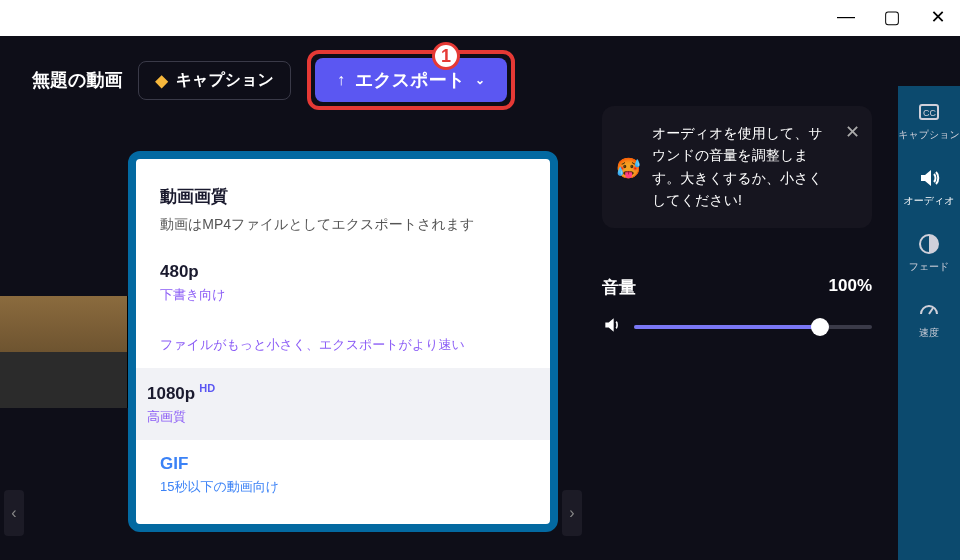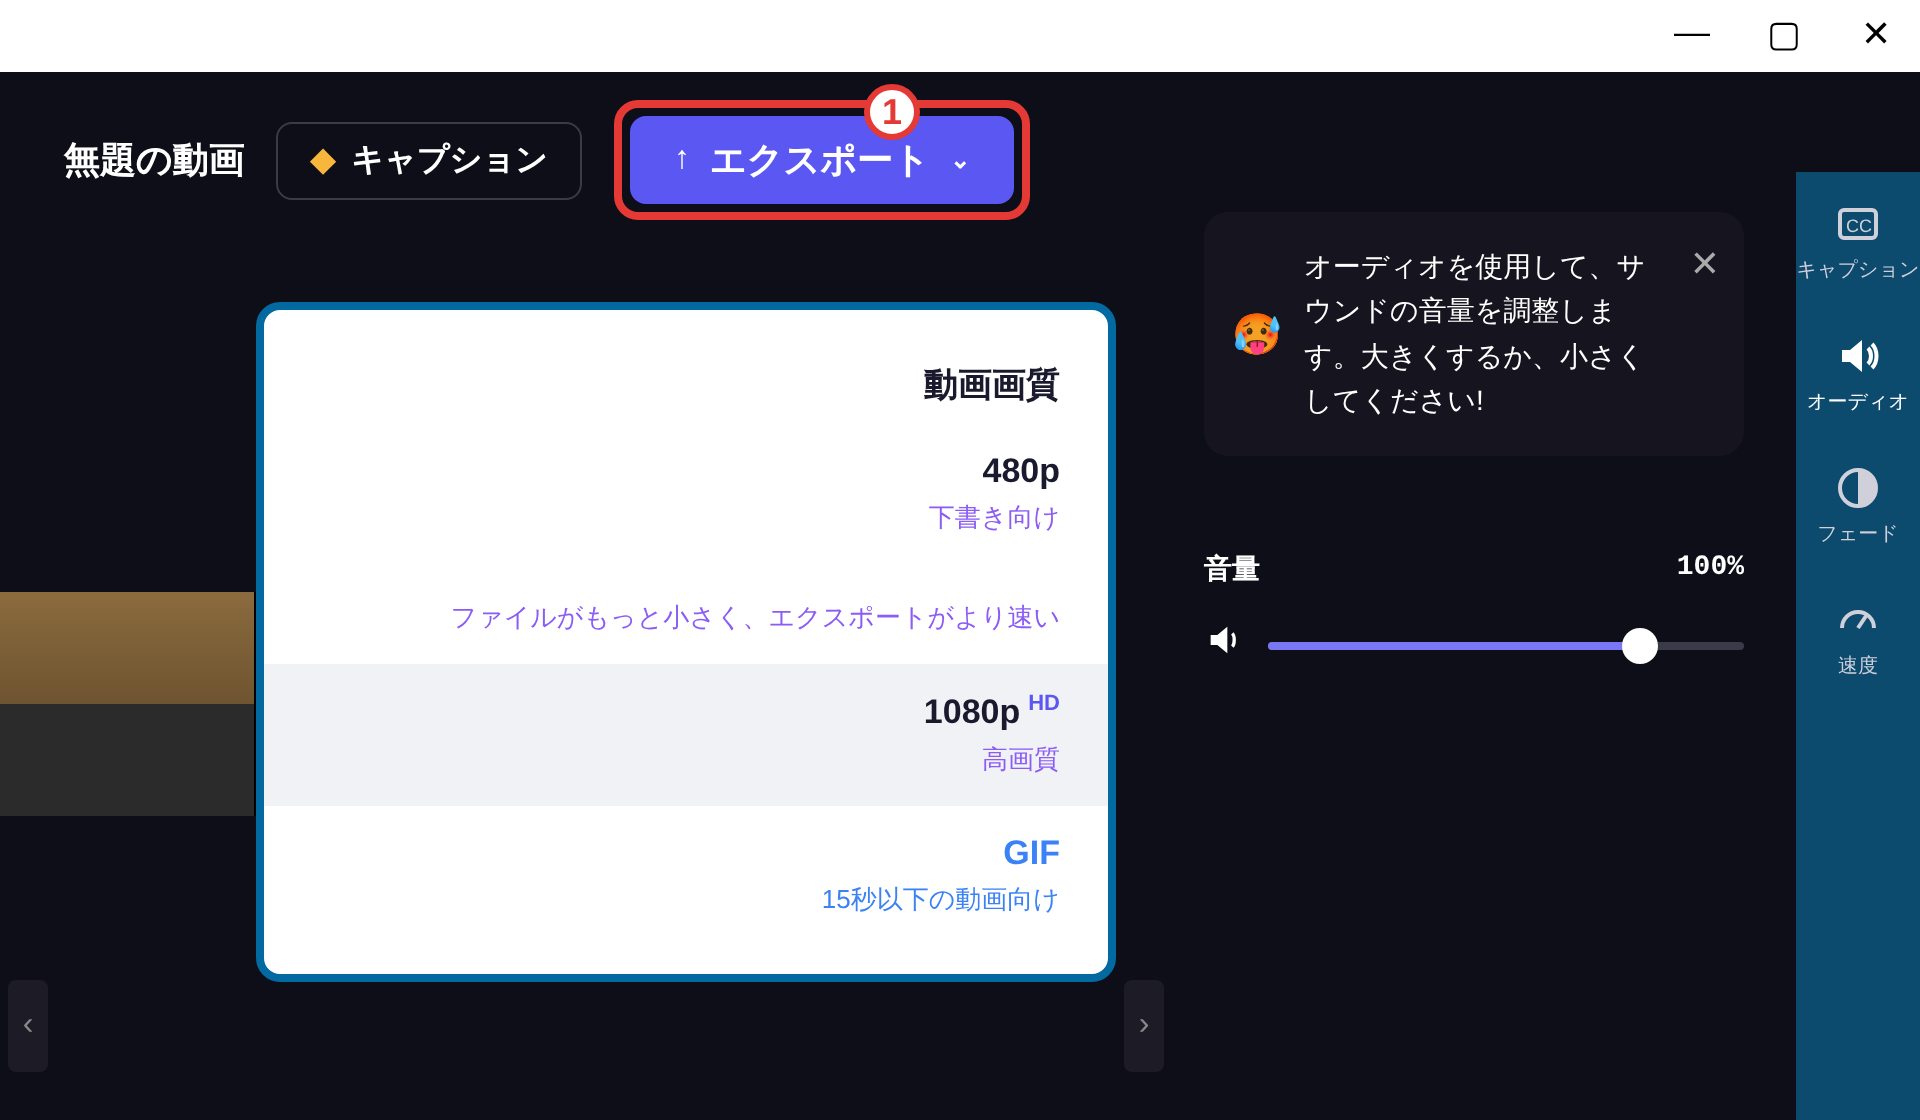--- a/index.html
+++ b/index.html
@@ -76,26 +76,25 @@
   }
   .callout.one { top: 6px; left: 432px; }
   .callout.two { top: 118px; left: 310px; }
 
   
   .dropdown {
     position: absolute;
     top: 115px; left: 128px;
     width: 430px;
     background: #fff;
-    border: 4px solid #0369a1;
+    border: 8px solid #0369a1;
     border-radius: 12px;
     padding: 26px 0 14px 0;
     color: #222;
     z-index: 5;
-    text-align: right;
   }
   .dd-head { padding: 0 24px 8px; font-weight: 700; font-size: 17px; color:#1a1a2e;}
   .dd-sub  { padding: 0 24px 14px; font-size: 14px; color: #555; }
   .dd-opt  { padding: 14px 24px; cursor: pointer; }
   .dd-opt .name { font-weight: 700; font-size: 17px; color:#1a1a2e; }
   .dd-opt .desc { font-size: 13px; color: #8b5cf6; margin-top:4px;}
   .dd-opt.sel { background: #f1f2f6; padding-left: 11px; }
   .hd-badge { font-size: 11px; font-weight: 800; color: #5b57f2; vertical-align: super; margin-left:4px;}
   .dd-opt.dis .name, .dd-opt.dis .desc { color: #3b82f6; }
 
@@ -126,21 +125,21 @@
   }
   .tip .emoji { position:absolute; left:14px; top:46px; font-size:20px;}
   .tip .close { position:absolute; right:12px; top:12px; color:#aaa; font-size:18px; cursor:pointer;}
 
   
   .vol {
     position: absolute;
     top: 240px; right: 88px;
     width: 270px;
   }
-  .vol-row1 { display:flex; justify-content:space-between; font-size:14px; font-weight:600; margin-bottom:16px;font-family:Liberation Mono, monospace;}
+  .vol-row1 { display:flex; justify-content:space-between; font-size:17px; font-weight:600; margin-bottom:16px;}
   .vol-row2 { display:flex; align-items:center; gap:12px; }
   .slider {
     position: relative; flex:1; height: 4px;
     background: #3a3a48; border-radius: 2px;
   }
   .slider .fill { position:absolute; left:0; top:0; bottom:0; width:78%; background:#7a77f5; border-radius:2px;}
   .slider .thumb { position:absolute; left:78%; top:50%; width:18px; height:18px; background:#fff; border-radius:50%; transform:translate(-50%,-50%);}
 
   
   .thumb-strip {
@@ -190,20 +189,21 @@
     </div>
   </div>
 
   <div class="callout one">1</div>
   <div class="callout two">2</div>
 
   <div class="thumb-strip"></div>
 
   <div class="dropdown">
     <div class="dd-head">動画画質</div>
+    <div class="dd-sub">動画はMP4ファイルとしてエクスポートされます</div>
 
     <div class="dd-opt">
       <div class="name">480p</div>
       <div class="desc">下書き向け</div>
     </div>
     <div class="dd-opt">
       <div class="desc">ファイルがもっと小さく、エクスポートがより速い</div>
     </div>
     <div class="dd-opt sel">
       <div class="name">

